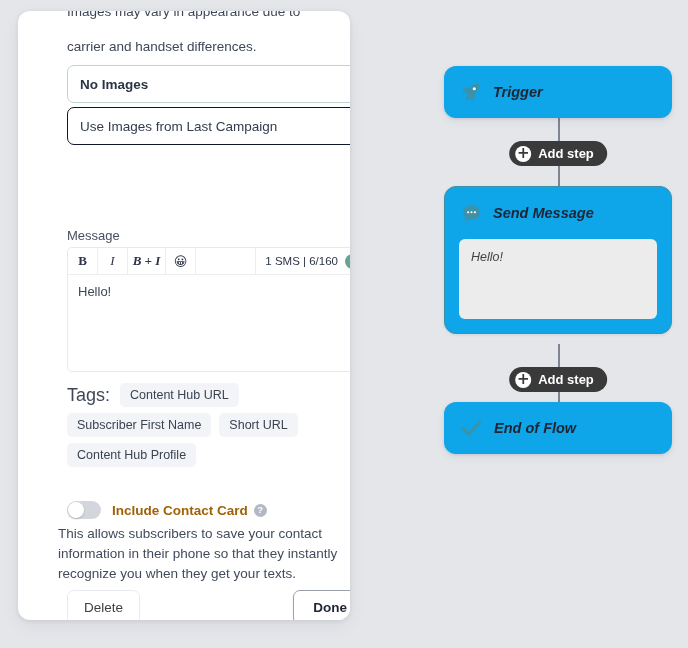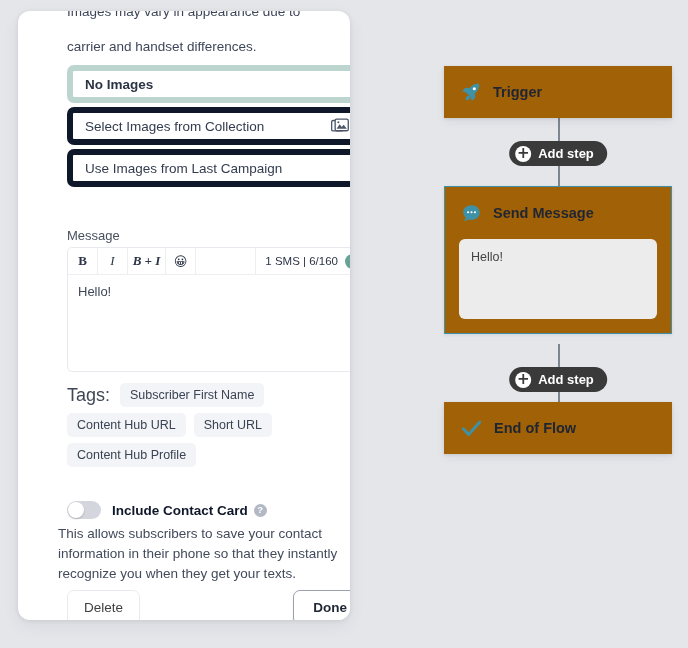--- a/index.html
+++ b/index.html
@@ -34,21 +34,21 @@
   .desc-line {
     position: absolute; left: 16px; top: 27px;
     font-size: 13.5px; color: #3e4759; line-height: 18px;
   }
 
   
   .opt-list { position: absolute; left: 16px; top: 54px; width: 300px; }
   .opt {
     position: relative;
     height: 38px;
-    border: 6px solid #0f172a;
+    border: 1px solid #0f172a;
     border-radius: 7px;
     display: flex; align-items: center;
     padding: 0 12px;
     font-size: 13.5px;
     color: #323c4e;
     margin-bottom: 4px;
     background: #fff;
   }
   .opt.selected {
     border-color: #bcd6cf;
@@ -135,21 +135,21 @@
     position: relative;
     margin-right: 11px;
     flex: none;
   }
   .toggle .knob {
     position: absolute; left: 1px; top: 1px;
     width: 16px; height: 16px; border-radius: 50%;
     background: #fff;
     box-shadow: 0 1px 2px rgba(0,0,0,.2);
   }
-  .cc-title { font-size: 13.5px; font-weight: 700; color: #0f172a; }
+  .cc-title { font-size: 13.5px; font-weight: 700; color: #a16207; }
   .cc-q {
     width: 13px; height: 13px; border-radius: 50%;
     background: #b3b9c4; color: #fff;
     font-size: 9.5px; font-weight: 700;
     display: flex; align-items: center; justify-content: center;
     margin-left: 6px; line-height: 1;
   }
   .cc-info {
     margin-left: auto;
     width: 15px; height: 15px; border-radius: 50%;
@@ -188,23 +188,24 @@
   }
 
   
   .flow { position: absolute; left: 444px; top: 66px; width: 228px; }
   .flow-line {
     position: absolute; left: 114px;
     width: 1.5px; background: #7d8593;
   }
   .node {
     position: relative;
-    background: #a16207;
-    border-radius: 0;
+    background: #0ea5e9;
+    border-radius: 12px;
     box-shadow: 0 1px 3px rgba(30,35,50,.12), 0 4px 10px rgba(30,35,50,.05);
+    font-style: italic;
   }
   .node-head {
     display: flex; align-items: center;
     padding: 0 16px;
     height: 52px;
   }
   .node-title { font-size: 14.5px; font-weight: 700; color: #1f2533; }
   .node-icon { margin-right: 11px; display: flex; align-items: center; }
   .node.selected {
     border: 1.5px solid #3d92a8;
@@ -249,31 +250,20 @@
 
       <div class="clipped-line">Images may vary in appearance due to</div>
       <div class="desc-line">carrier and handset differences.</div>
 
       <div class="opt-list">
 
         <div class="opt selected">
           <span class="opt-label">No Images</span>
         </div>
 
-        <div class="opt">
-          <span class="opt-label">Select Images from Collection</span>
-          <span>
-            <svg class="img-icon" viewBox="0 0 20 17">
-              <rect x="0.7" y="2.4" width="13" height="11.5" rx="1.6" fill="none" stroke="#4d5668" stroke-width="1.5"></rect>
-              <rect x="4.6" y="0.8" width="14.6" height="13" rx="1.8" fill="#fff" stroke="#4d5668" stroke-width="1.5"></rect>
-              <path d="M6.2 11.5 L9.6 6.6 L12 9.6 L14 7.2 L17.6 11.5 Z" fill="#4d5668"></path>
-              <circle cx="8.2" cy="4.4" r="1.15" fill="#4d5668"></circle>
-            </svg>
-          </span>
-        </div>
 
         <div class="opt">
           <span class="opt-label">Use Images from Last Campaign</span>
         </div>
       </div>
 
       <div class="msg-label">Message</div>
       <div class="msg-box">
         <div class="msg-toolbar">
           <div class="tb-btn">B</div>
@@ -285,22 +275,22 @@
           <div class="tb-help">
             <span class="help-circle">?</span>
           </div>
         </div>
         <div class="msg-text">Hello!</div>
       </div>
 
       <div class="tags-wrap">
         <div class="tags-row">
           <span class="tags-caption">Tags:</span>
+          <span class="chip">Content Hub URL</span>
           <span class="chip">Subscriber First Name</span>
-          <span class="chip">Content Hub URL</span>
           <span class="chip">Short URL</span>
           <span class="chip">Content Hub Profile</span>
         </div>
       </div>
 
       <div class="cc-row">
         <div class="toggle">
           <div class="knob"></div>
         </div>
         <span class="cc-title">Include Contact Card</span>

